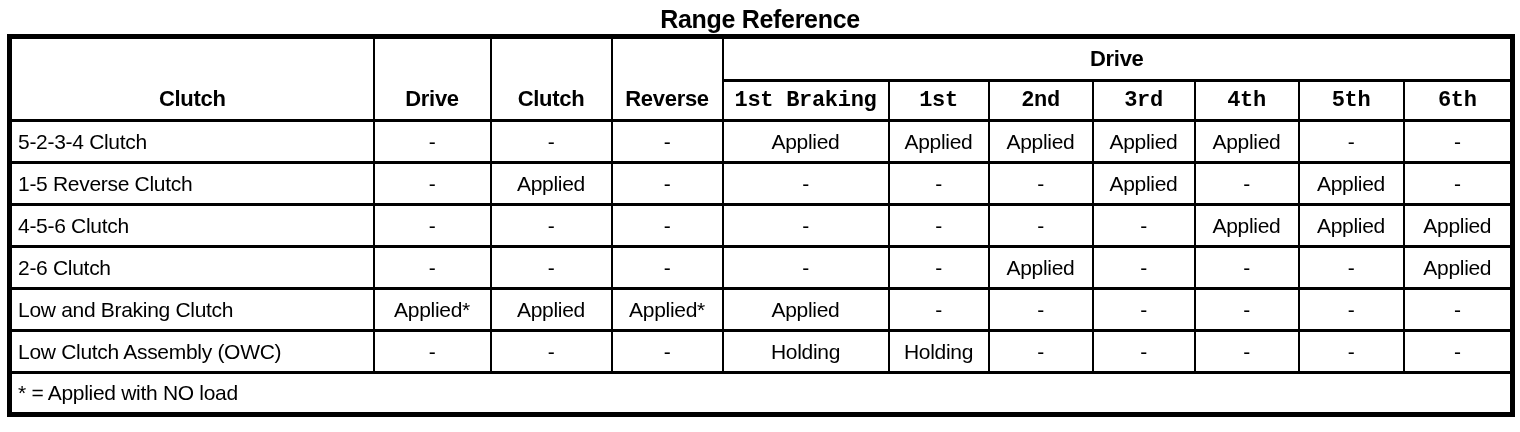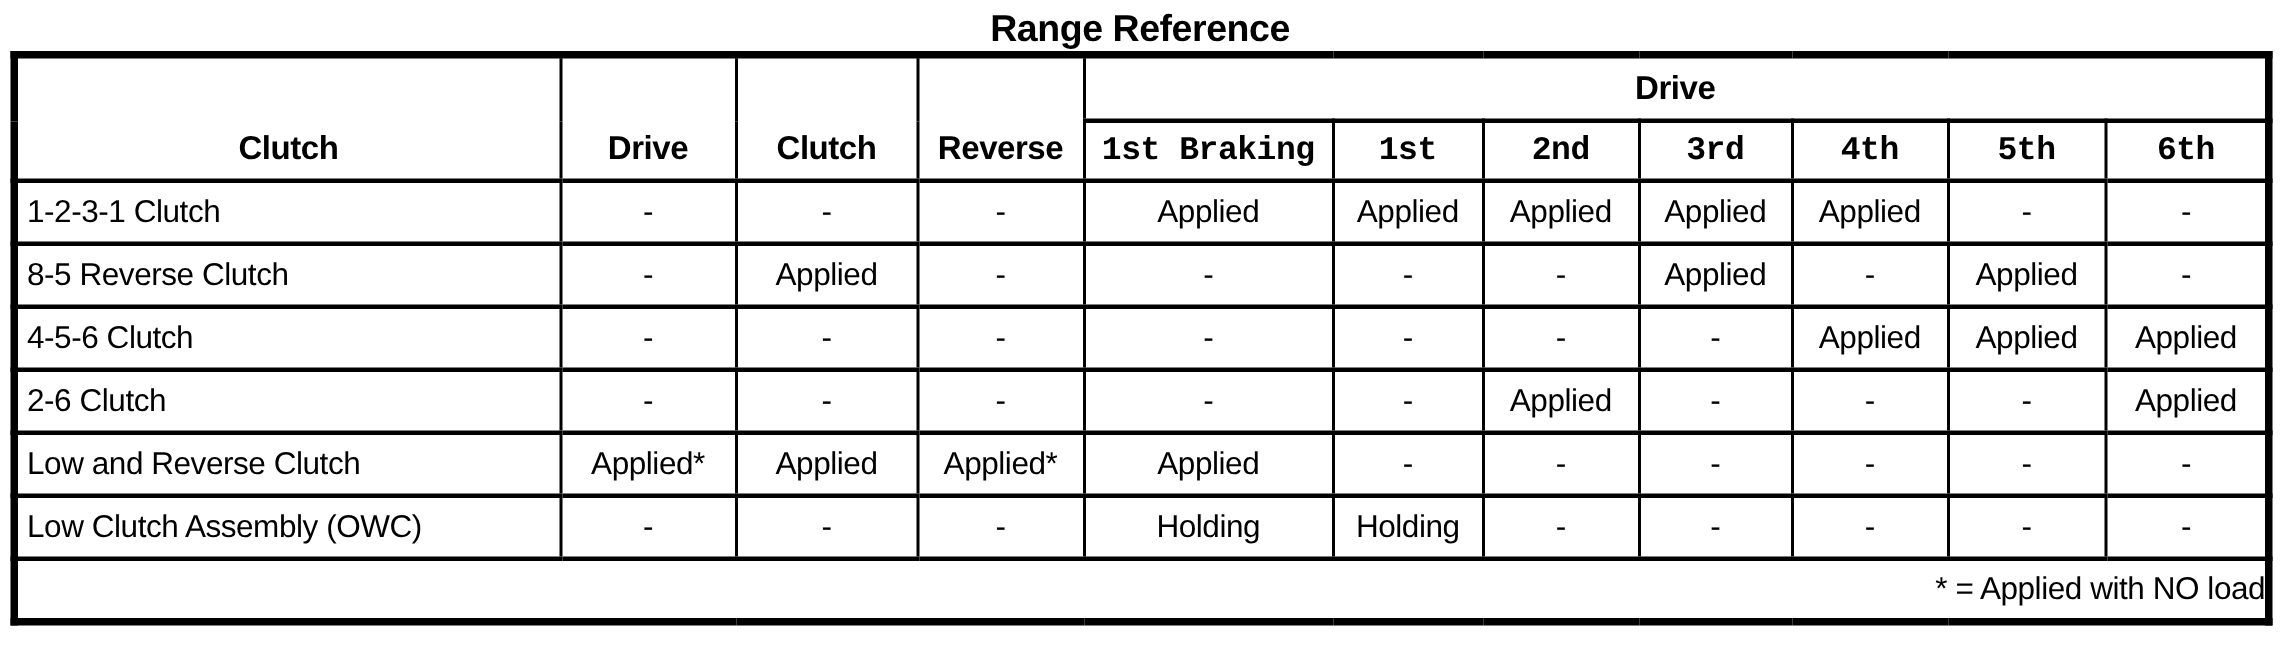--- a/index.html
+++ b/index.html
@@ -53,21 +53,21 @@
   tr.footnote-row { height: 42px; }
   th.merged {
     vertical-align: bottom;
     padding-bottom: 7px;
   }
   td.row-label {
     text-align: left;
     padding-left: 6px;
   }
   td.footnote-cell {
-    text-align: right;
+    text-align: left;
     padding-left: 6px;
     font-weight: normal;
     font-size: 21px;
   }
 </style>
 </head>
 <body>
 
 <div class="page">
   <div class="title">Range Reference</div>
@@ -101,34 +101,34 @@
         <th>2nd</th>
         <th>3rd</th>
         <th>4th</th>
         <th>5th</th>
         <th>6th</th>
       </tr>
     </thead>
 
     <tbody>
       <tr>
-        <td class="row-label">1-2-3-1 Clutch</td>
+        <td class="row-label">5-2-3-4 Clutch</td>
         <td>-</td>
         <td>-</td>
         <td>-</td>
         <td>Applied</td>
         <td>Applied</td>
         <td>Applied</td>
         <td>Applied</td>
         <td>Applied</td>
         <td>-</td>
         <td>-</td>
       </tr>
       <tr>
-        <td class="row-label">8-5 Reverse Clutch</td>
+        <td class="row-label">1-5 Reverse Clutch</td>
         <td>-</td>
         <td>Applied</td>
         <td>-</td>
         <td>-</td>
         <td>-</td>
         <td>-</td>
         <td>Applied</td>
         <td>-</td>
         <td>Applied</td>
         <td>-</td>
@@ -153,21 +153,21 @@
         <td>-</td>
         <td>-</td>
         <td>-</td>
         <td>Applied</td>
         <td>-</td>
         <td>-</td>
         <td>-</td>
         <td>Applied</td>
       </tr>
       <tr>
-        <td class="row-label">Low and Reverse Clutch</td>
+        <td class="row-label">Low and Braking Clutch</td>
         <td>Applied*</td>
         <td>Applied</td>
         <td>Applied*</td>
         <td>Applied</td>
         <td>-</td>
         <td>-</td>
         <td>-</td>
         <td>-</td>
         <td>-</td>
         <td>-</td>

